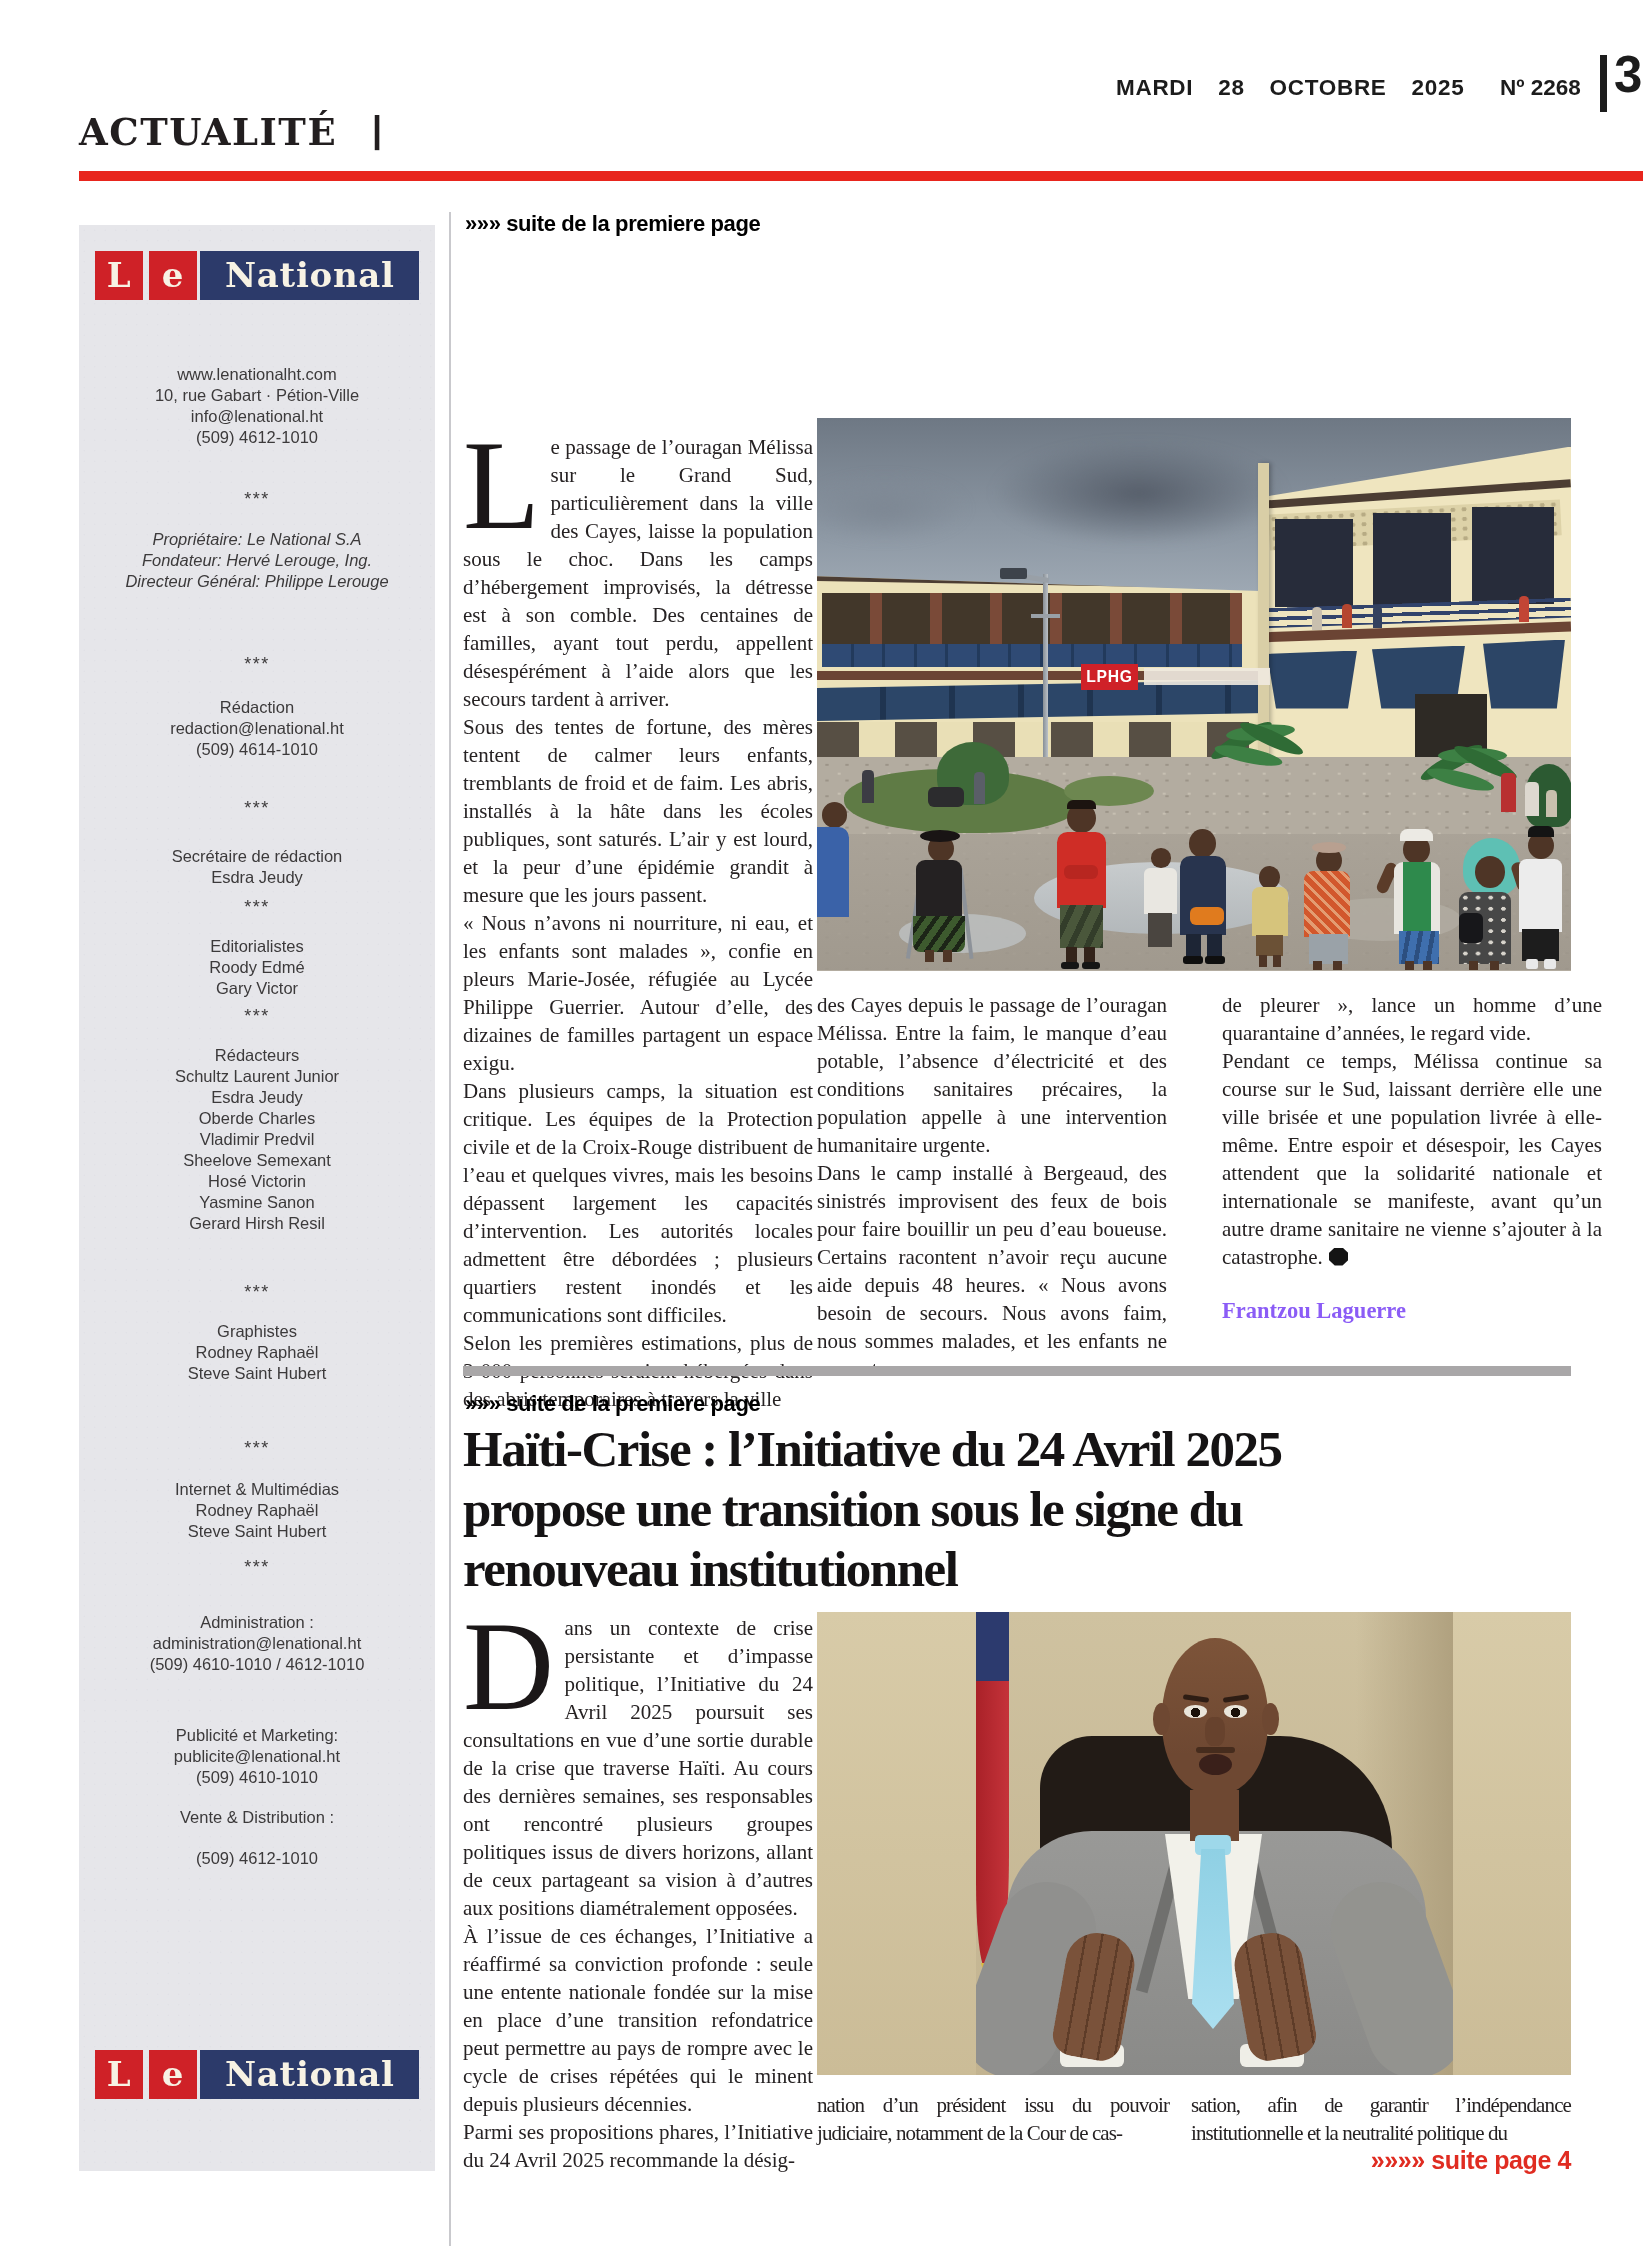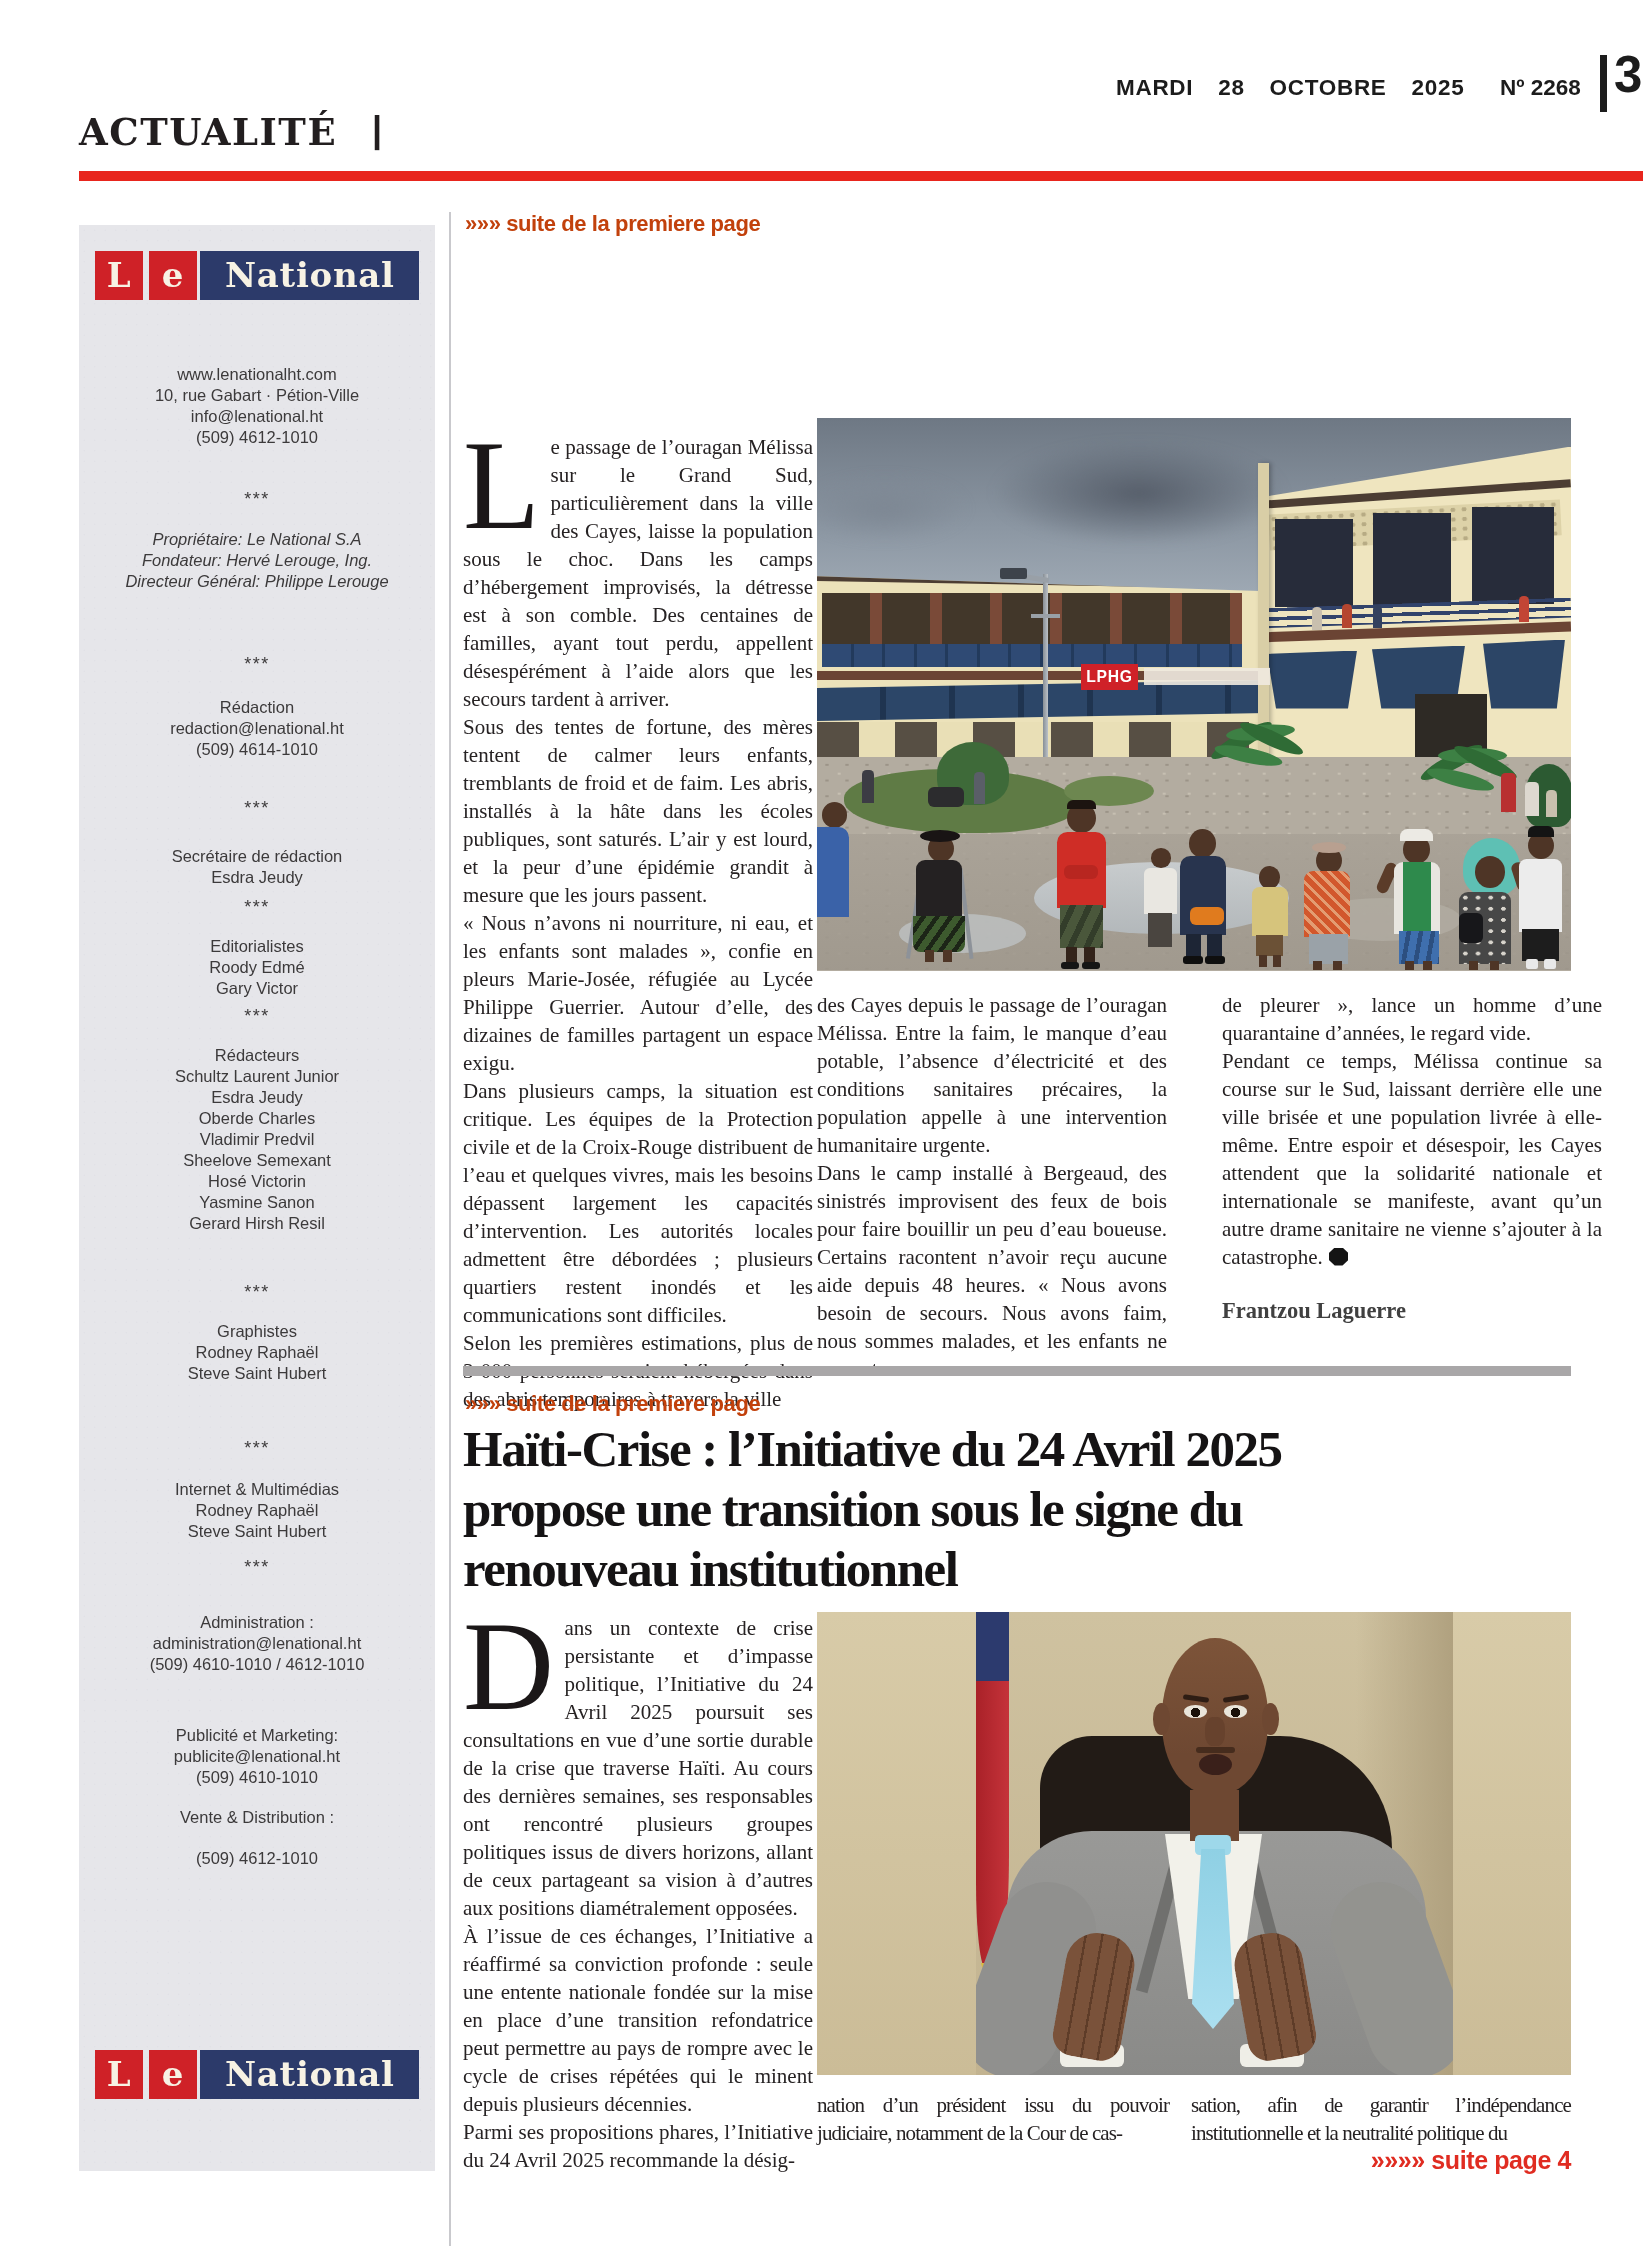--- a/index.html
+++ b/index.html
@@ -32,28 +32,28 @@
               font-family:"DejaVu Serif",serif; font-weight:bold; color:#f7f2e4; }
   .logo .red { background:#cf2127; width:48px; font-size:34px; }
   .logo .red + .red { margin-left:6px; }
   .logo .navy { background:#2c3a6a; margin-left:3.7px; flex:1; font-size:34px; letter-spacing:0.7px; }
   .sep { letter-spacing:1.5px; font-size:18px; }
 
   
   .vrule { left:449px; top:212px; width:1.5px; height:2034px; background:#c9c9cd; }
 
   
-  .kicker { font:bold 22px/24px "Liberation Sans",sans-serif; color:#c2410c; letter-spacing:-0.4px; white-space:nowrap; }
+  .kicker { font:bold 22px/24px "Liberation Sans",sans-serif; color:#000000; letter-spacing:-0.4px; white-space:nowrap; }
   .hl { font:bold 51px/60px "Liberation Serif",serif; color:#151314; letter-spacing:-1.5px; white-space:nowrap; }
   .bodycol { font-size:21px; line-height:28px; text-align:justify; color:#262223; }
   .bodycol p { margin:0; }
   .dropcap { float:left; font:400 126px/90px "Liberation Serif",serif; margin:7.5px 10.5px 0 0; color:#1b1718; }
   .endmark { display:inline-block; width:19.5px; height:18px; background:#141414; margin-left:6px; vertical-align:-1.5px;
              clip-path:polygon(30% 0,70% 0,100% 30%,100% 70%,70% 100%,30% 100%,0 70%,0 30%); }
-  .byline { font:bold 22.5px/27px "Liberation Serif",serif; margin-top:25.5px; color:#404040; }
+  .byline { font:bold 22.5px/27px "Liberation Serif",serif; margin-top:25.5px; color:#8b5cf6; }
   .divider { background:#a9a7a8; }
   .cond { letter-spacing:-0.9px; }
   .continuation { font:bold 25px/28.5px "Liberation Sans",sans-serif; color:#e02c21; text-align:right; letter-spacing:-0.4px; }
 
   
   .photo1 { left:817px; top:418px; width:754px; height:553px; overflow:hidden; background:#cdd4da; }
   .p1sky { position:absolute; inset:0; background:linear-gradient(180deg,#6e7884 0%,#8c97a3 20%,#aeb8c2 42%,#ccd3d9 65%,#dde1e4 100%); }
   .p1cloud1 { position:absolute; left:112px; top:0px; width:420px; height:150px;
               background:radial-gradient(closest-side,#565e6a,transparent 70%); filter:blur(6px); }
   .p1cloud2 { position:absolute; left:420px; top:52px; width:255px; height:105px;

